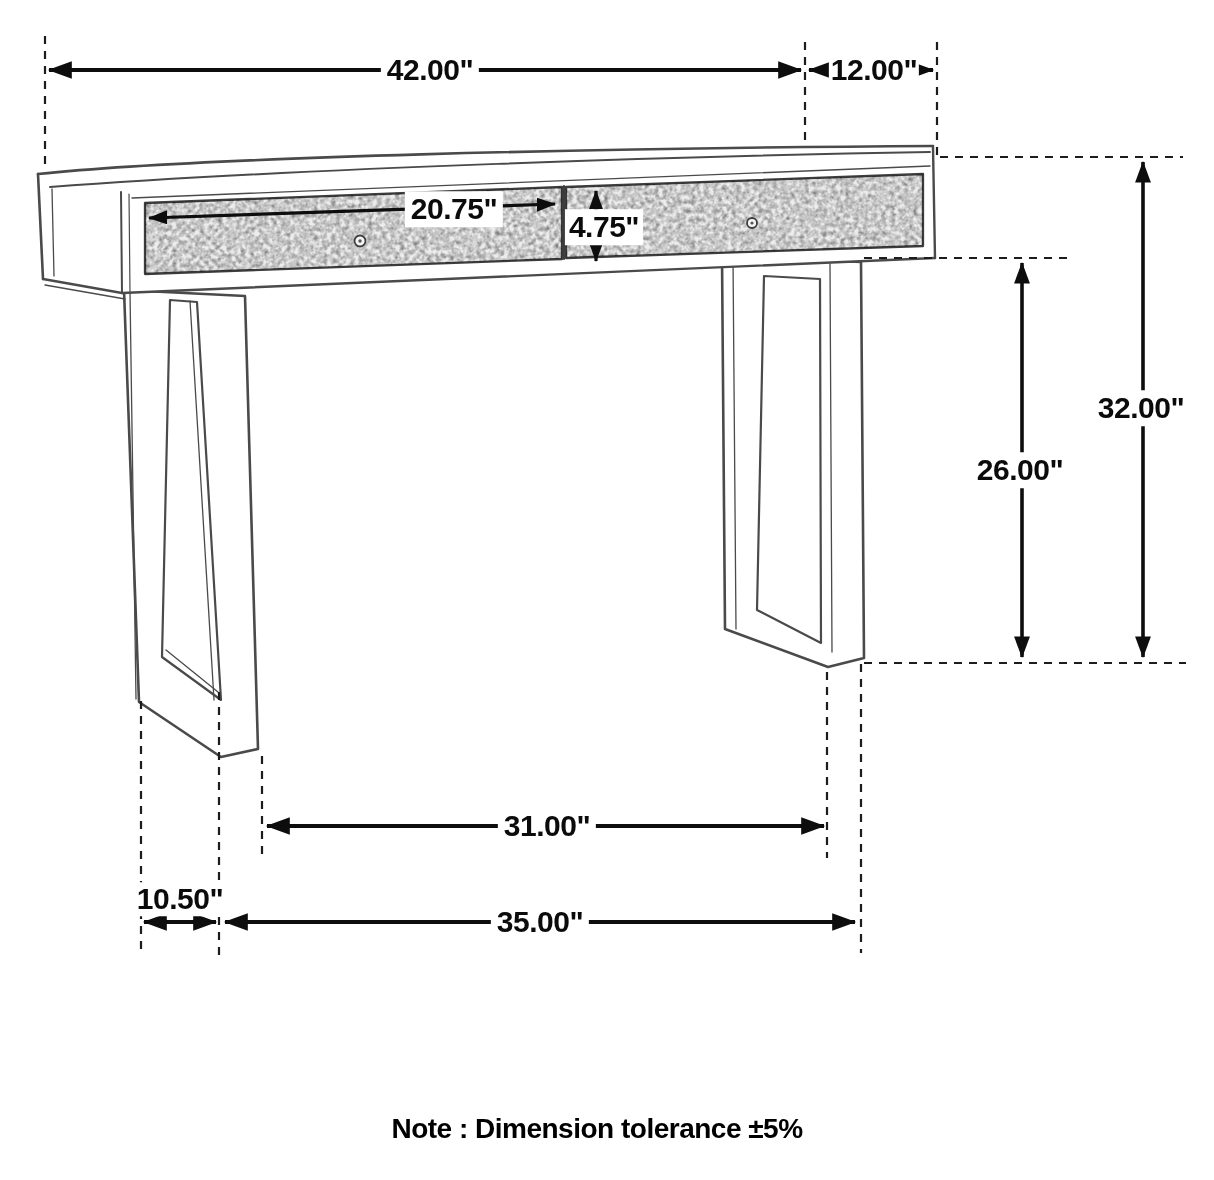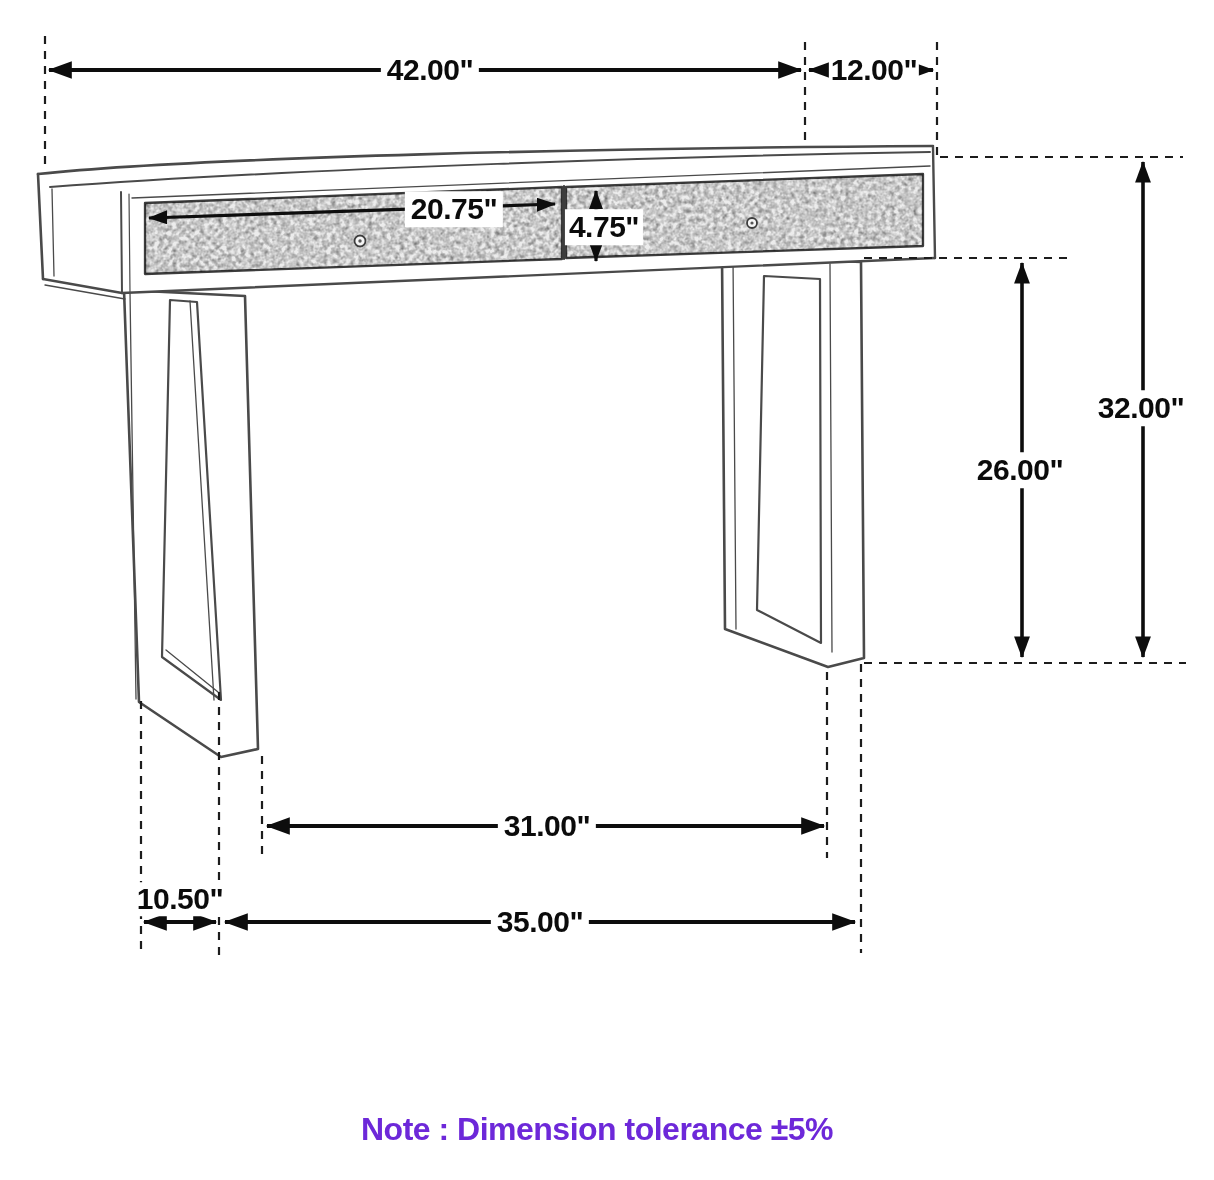--- a/index.html
+++ b/index.html
@@ -19,23 +19,23 @@
     font-weight:bold;
     font-size:30px;
     letter-spacing:-0.5px;
     line-height:1.05;
     padding:2px 6px;
     white-space:nowrap;
   }
   .note-label{
     position:absolute;
     transform:translate(-50%,-50%);
-    color:#6d28d9;
+    color:#000000;
     font-weight:bold;
-    font-size:32px;
+    font-size:28px;
     letter-spacing:-0.5px;
     white-space:nowrap;
   }
 </style>
 </head>
 <body>
 
 <div class="stage">
 
   <svg width="1214" height="1180" viewBox="0 0 1214 1180">

